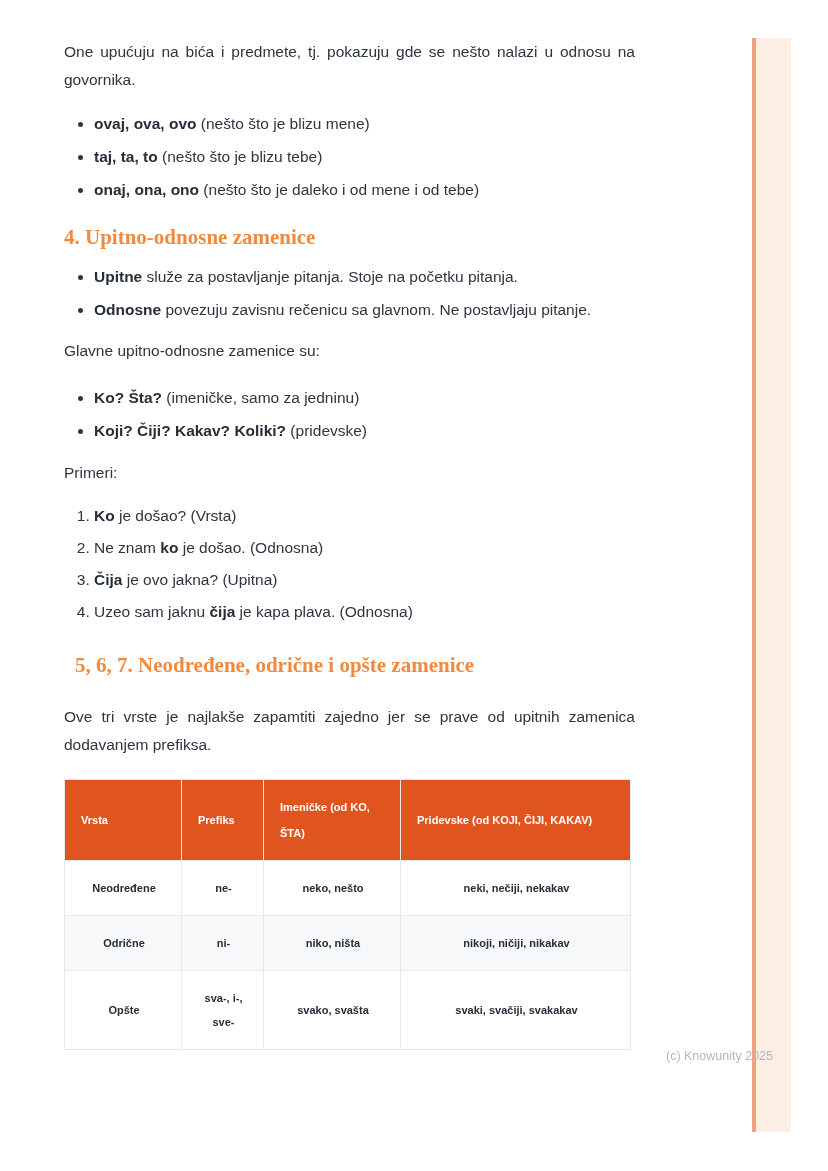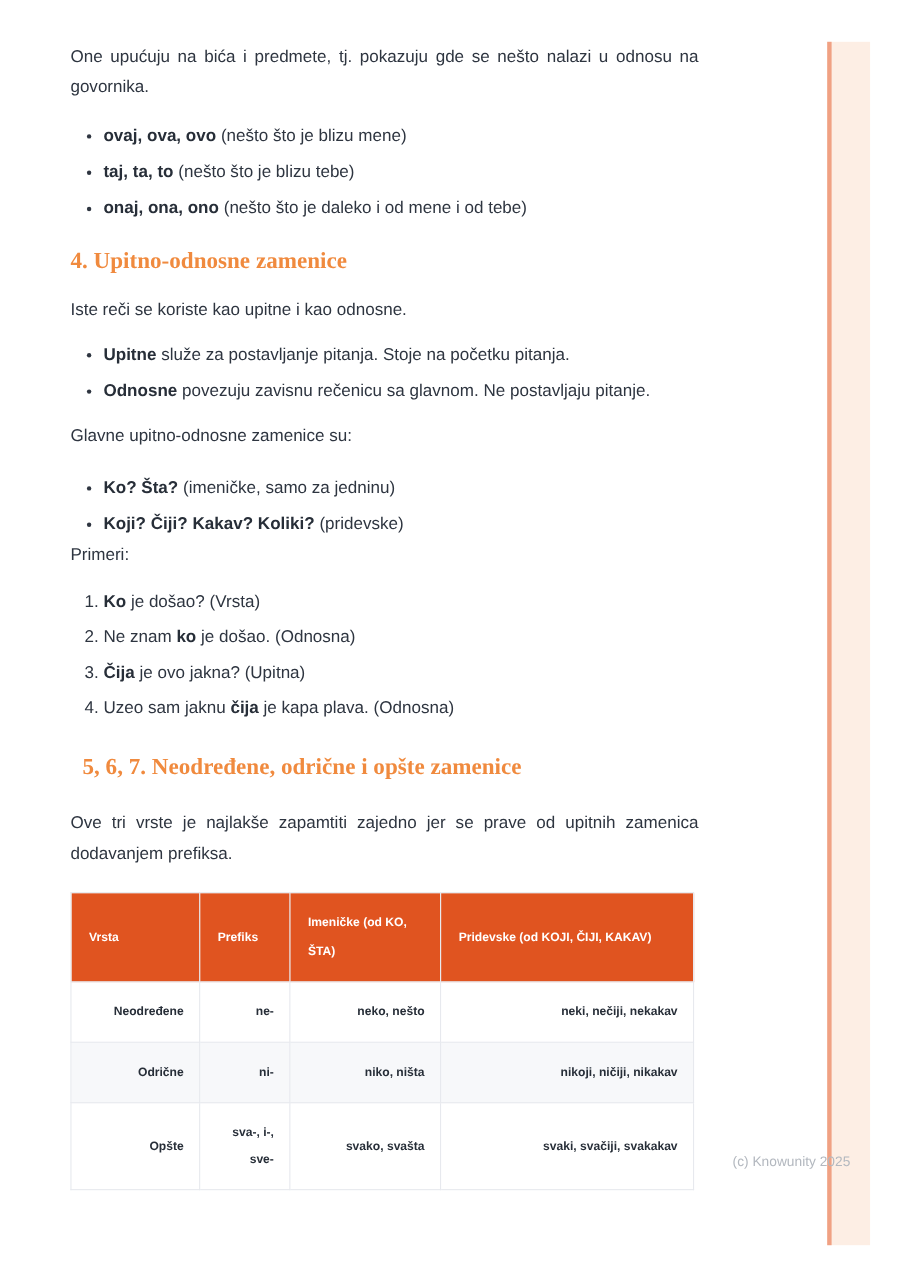--- a/index.html
+++ b/index.html
@@ -29,21 +29,21 @@
     z-index:0;
   }
   .content{
     position:relative;z-index:1;
     padding:38px 0 0 64px;width:635px;
   }
   p{margin:0;}
   .justify{text-align:justify;}
   .p-iste{margin-top:18px;}
   .p-glavne{margin-top:13px;}
-  .p-primeri{}
+  .p-primeri{margin-top:14px;}
   .p-ove{margin-top:25px;}
   ul,ol{margin:0;padding-left:30px;}
   ul.ul-1{margin-top:16px;}
   ul.ul-2{margin-top:13px;}
   ul.ul-3{margin-top:19px;}
   ol.examples{margin-top:15px;}
   li{margin-top:5px;}
   li:first-child{margin-top:0;}
   ol.examples li{margin-top:4px;}
   h2{
@@ -58,21 +58,21 @@
     border-collapse:collapse;table-layout:fixed;
     font-size:11px;line-height:24px;
   }
   col.c1{width:117px;} col.c2{width:82px;} col.c3{width:137px;} col.c4{width:230px;}
   th{
     background:var(--table-header-bg);color:var(--table-header-text);
     font-weight:600;text-align:left;vertical-align:middle;
     padding:14px 16px;border:1px solid var(--border);line-height:26px;
   }
   td{
-    font-weight:700;color:#272e38;text-align:right;vertical-align:middle;
+    font-weight:700;color:#272e38;text-align:center;vertical-align:middle;
     padding:15px 14px 15px 16px;border:1px solid var(--border);
     background:#ffffff;
   }
   tr.alt td{background:var(--row-alt-bg);}
   .footer{
     position:absolute;top:1048px;right:55px;z-index:2;
     font-size:12.5px;line-height:16px;color:var(--footer-text);
   }
 </style>
 </head>
@@ -86,21 +86,20 @@
     <p class="justify">One upućuju na bića i predmete, tj. pokazuju gde se nešto nalazi u odnosu na govornika.</p>
 
     <ul class="ul-1">
       <li><strong>ovaj, ova, ovo</strong><span> (nešto što je blizu mene)</span></li>
       <li><strong>taj, ta, to</strong><span> (nešto što je blizu tebe)</span></li>
       <li><strong>onaj, ona, ono</strong><span> (nešto što je daleko i od mene i od tebe)</span></li>
     </ul>
 
     <h2 class="h-sec4">4. Upitno-odnosne zamenice</h2>
 
-    <p class="p-iste">Iste reči se koriste kao upitne i kao odnosne.</p>
 
     <ul class="ul-2">
       <li><strong>Upitne</strong><span> služe za postavljanje pitanja. Stoje na početku pitanja.</span></li>
       <li><strong>Odnosne</strong><span> povezuju zavisnu rečenicu sa glavnom. Ne postavljaju pitanje.</span></li>
     </ul>
 
     <p class="p-glavne">Glavne upitno-odnosne zamenice su:</p>
 
     <ul class="ul-3">
       <li><strong>Ko? Šta?</strong><span> (imeničke, samo za jedninu)</span></li>

